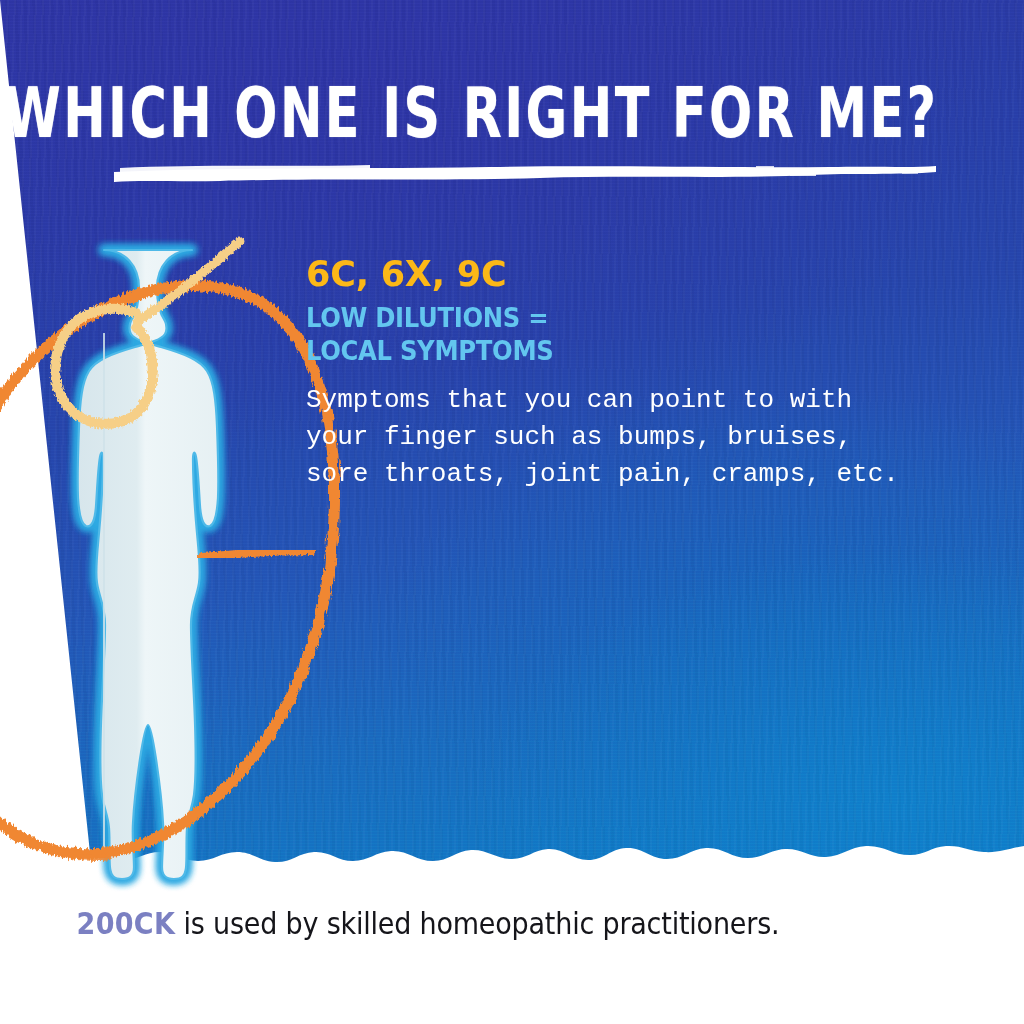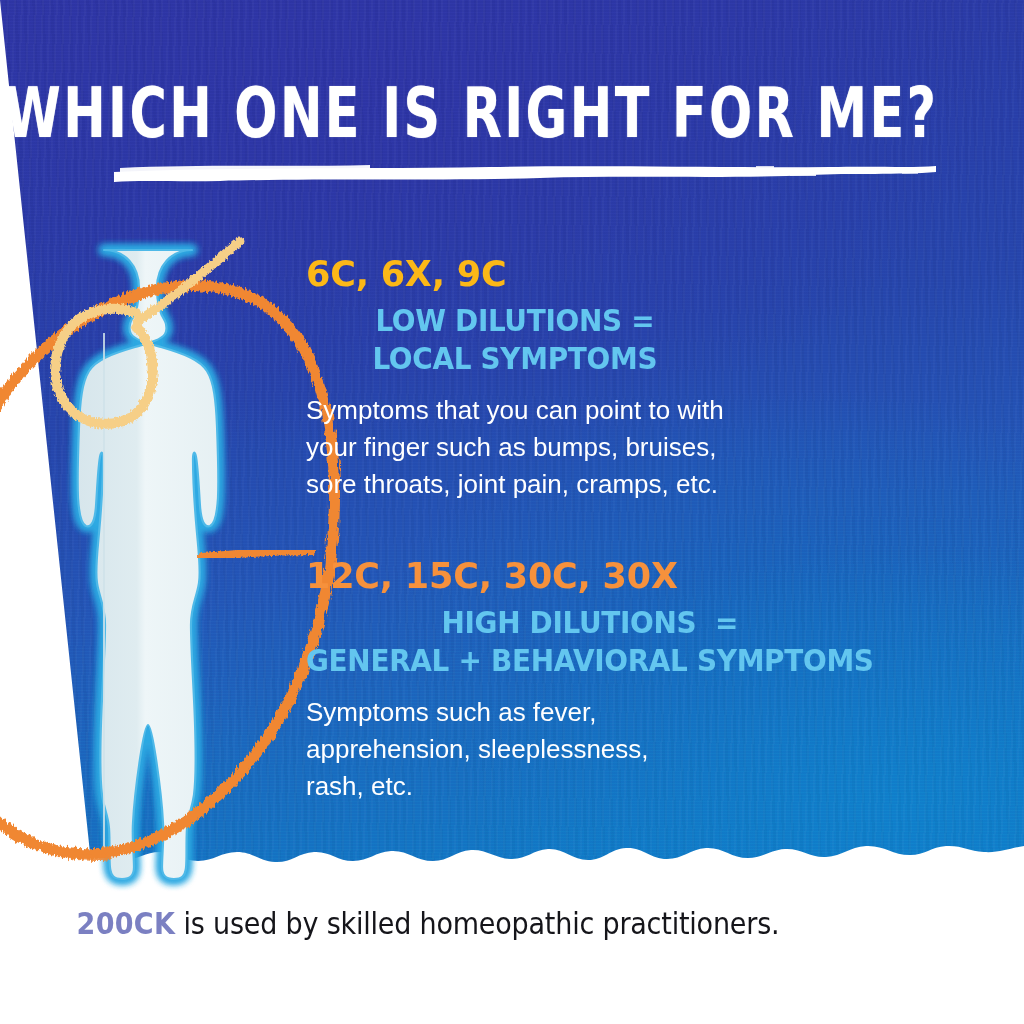--- a/index.html
+++ b/index.html
@@ -77,30 +77,29 @@
     letter-spacing:-0.2px;
     line-height:1.06;
     margin:0 0 9px 0;
     white-space:nowrap;
   }
   .dose-gold{color:#fcb817;}
   .dose-orange{color:#f6913c;}
   .subhead{
     font-family:"DejaVu Sans Condensed","Liberation Sans","Liberation Sans",sans-serif;
     font-weight:700;
-    font-size:31px;
+    font-size:27px;
     letter-spacing:-0.3px;
     line-height:1.22;
     color:#63c6ef;
     margin:0 0 14px 0;
     white-space:pre;
-    text-align:center;
   }
   .body-copy{
-    font-family:Liberation Sans, sans-serif;
+    font-family:Liberation Mono, monospace;
     font-weight:400;
     font-size:26px;
     line-height:1.42;
     color:#ffffff;
     margin:0;
     white-space:pre-line;
   }
   #block1{top:236px;}
   #block2{top:538px;}
 
@@ -270,26 +269,18 @@
 
   <div class="block" id="block1">
     <p class="dose dose-gold">6C, 6X, 9C</p>
     <p class="subhead">LOW DILUTIONS =
 LOCAL SYMPTOMS</p>
     <p class="body-copy">Symptoms that you can point to with
 your finger such as bumps, bruises,
 sore throats, joint pain, cramps, etc.</p>
   </div>
 
-  <div class="block" id="block2">
-    <p class="dose dose-orange">12C, 15C, 30C, 30X</p>
-    <p class="subhead">HIGH DILUTIONS  =
-GENERAL + BEHAVIORAL SYMPTOMS</p>
-    <p class="body-copy">Symptoms such as fever,
-apprehension, sleeplessness,
-rash, etc.</p>
-  </div>
 
   <div class="footer">
     <span class="potency">200CK</span><span class="rest"> is used by skilled homeopathic practitioners.</span>
   </div>
 
 </div>
 
 </body></html>

